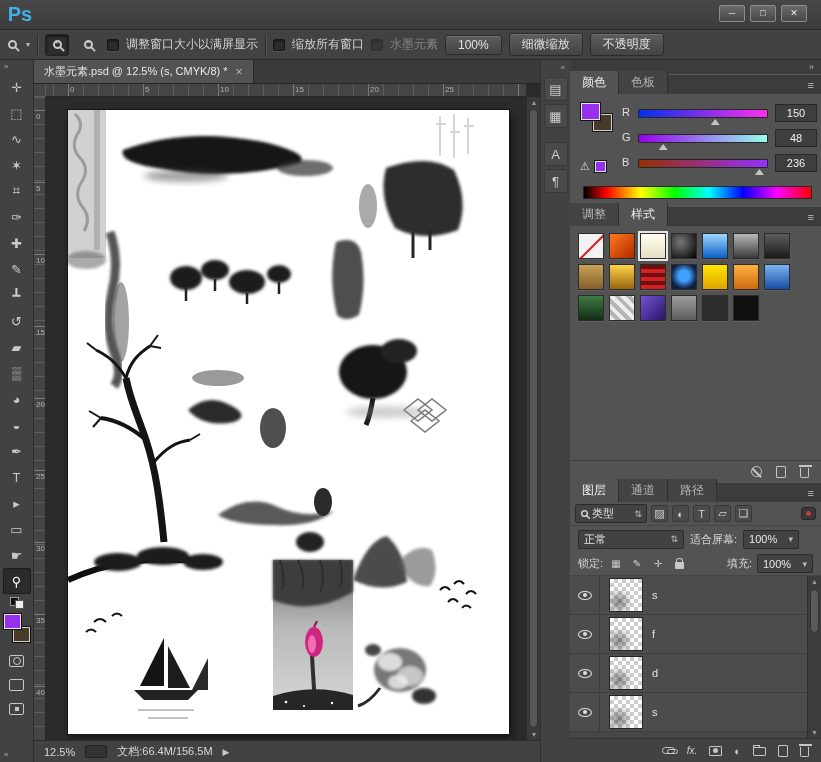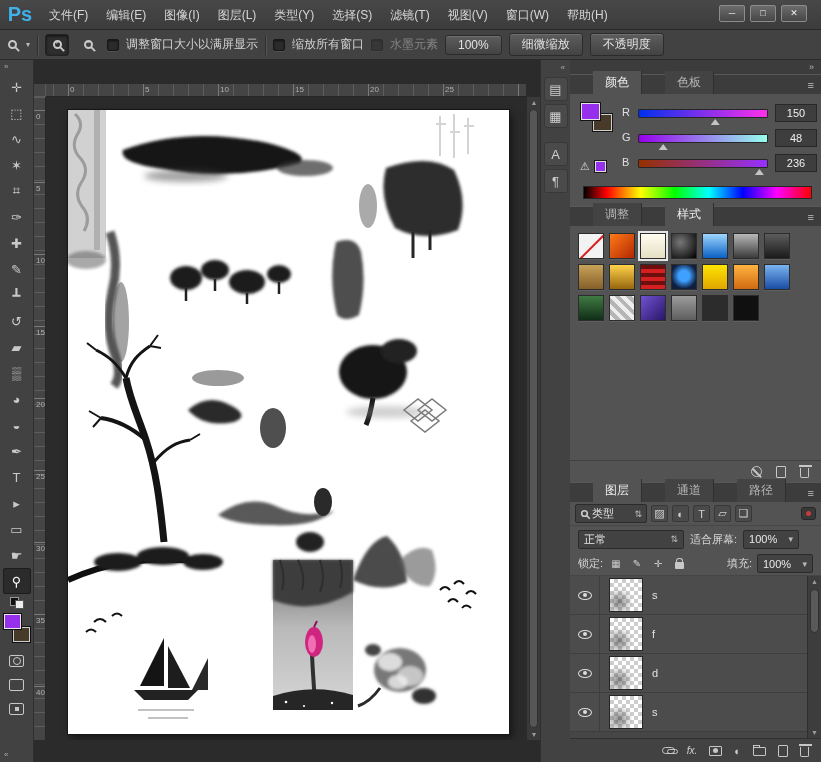--- a/index.html
+++ b/index.html
@@ -74,21 +74,21 @@
   
   .iconstrip{position:absolute;left:540px;top:60px;width:30px;bottom:0;background:#424242;border-left:1px solid #2f2f2f;display:flex;flex-direction:column;align-items:center;}
   .strip-header{align-self:flex-end;font-size:8px;color:#aaa;padding:3px 5px;height:14px;}
   .dock-icon{width:24px;height:24px;margin:3px 0;display:flex;align-items:center;justify-content:center;color:#cfcfcf;font-size:13px;border-radius:3px;background:#4a4a4a;border:1px solid #383838;}
   .dock-icon.gap{margin-top:14px;}
 
   
   .dock{position:absolute;left:570px;top:60px;width:251px;bottom:0;background:#474747;display:flex;flex-direction:column;}
   .dock-top{height:14px;text-align:right;color:#b5b5b5;font-size:9px;padding:2px 7px;background:#3c3c3c;}
   .ptabs{height:20px;background:#3c3c3c;display:flex;align-items:flex-end;position:relative;border-top:1px solid #585858;}
-  .ptab{padding:3px 12px 3px;font-size:12px;color:#b5b5b5;background:#434343;border-right:1px solid #2f2f2f;margin-left:23px;}
+  .ptab{padding:3px 12px 3px;font-size:12px;color:#b5b5b5;background:#434343;border-right:1px solid #2f2f2f;}
   .ptab.active{background:#535353;color:#ededed;}
   .pmenu{position:absolute;right:7px;top:4px;color:#c0c0c0;font-size:11px;}
 
   .color-body{position:relative;height:112px;background:#535353;}
   .panel-fgbg{position:absolute;left:10px;top:8px;width:36px;height:34px;}
   .panel-fg{position:absolute;left:0;top:0;width:21px;height:19px;border:1px solid #141414;box-shadow:inset 0 0 0 1px #e4e4e4;z-index:2;}
   .panel-bg{position:absolute;left:12px;top:11px;width:21px;height:19px;border:1px solid #141414;box-shadow:inset 0 0 0 1px #cfcfcf;z-index:1;}
   #channels{position:absolute;left:0;top:0;right:0;height:88px;}
   .chrow{position:absolute;left:0;right:0;height:22px;}
   .chlabel{position:absolute;left:52px;top:2px;font-size:11px;color:#e0e0e0;}
@@ -152,32 +152,20 @@
   .icon-mask::before{content:"";width:5px;height:5px;border-radius:50%;background:#c6c6c6;}
   .icon-adj{font-size:11px;color:#cfcfcf;}
   .icon-folder{width:13px;height:9px;border:1px solid #c6c6c6;position:relative;margin-top:2px;border-radius:1px;}
   .icon-folder::before{content:"";position:absolute;left:-1px;top:-3px;width:5px;height:2px;border:1px solid #c6c6c6;border-bottom:none;}
 </style>
 </head>
 <body>
 
 <div class="titlebar">
   <div class="ps-logo">Ps</div>
-  <nav class="menubar" id="menubar">
-      <div class="menu-item">文件(F)</div>
-      <div class="menu-item">编辑(E)</div>
-      <div class="menu-item">图像(I)</div>
-      <div class="menu-item">图层(L)</div>
-      <div class="menu-item">类型(Y)</div>
-      <div class="menu-item">选择(S)</div>
-      <div class="menu-item">滤镜(T)</div>
-      <div class="menu-item">视图(V)</div>
-      <div class="menu-item">窗口(W)</div>
-      <div class="menu-item">帮助(H)</div>
-    </nav>
   <div class="winbtns">
     <div class="winbtn">─</div>
     <div class="winbtn">□</div>
     <div class="winbtn">✕</div>
   </div>
 </div>
 
 <div class="optionsbar">
   <span class="mag"></span>
   <span class="dd">▾</span>
@@ -235,20 +223,26 @@
       <div class="fg-swatch" id="fg-swatch" style="background: rgb(150, 48, 236);"></div>
     </div>
     <div class="icon-qmask"></div>
     <div class="icon-screen"></div>
     <div class="icon-screen dot"></div>
   </div>
   <div class="tools-footer">«</div>
 </div>
 
 <div class="docarea">
+  <div class="tabbar">
+    <div class="tab">
+      <span>水墨元素.psd @ 12.5% (s, CMYK/8) *</span>
+      <span class="tab-close">×</span>
+    </div>
+  </div>
   <div class="ruler-corner"></div>
   <div class="ruler-top" id="ruler-top">
       <span class="rt" style="left: 24px;">0</span>
       <span class="rt" style="left: 99px;">5</span>
       <span class="rt" style="left: 174px;">10</span>
       <span class="rt" style="left: 249px;">15</span>
       <span class="rt" style="left: 324px;">20</span>
       <span class="rt" style="left: 399px;">25</span>
     </div>
   <div class="ruler-left" id="ruler-left">
@@ -389,20 +383,26 @@
       </svg>
     </div>
   </div>
 
   <div class="vscroll">
     <div class="arrow" style="top:0">▲</div>
     <div class="thumb"></div>
     <div class="arrow" style="bottom:0">▼</div>
   </div>
 
+  <div class="statusbar">
+    <span>12.5%</span>
+    <span class="status-chip"></span>
+    <span>文档:66.4M/156.5M</span>
+    <span class="status-arrow">▶</span>
+  </div>
 </div>
 
 <div class="iconstrip">
   <div class="strip-header">«</div>
   <div id="icon-strip-list">
       <div class="dock-icon">▤</div>
       <div class="dock-icon">▦</div>
       <div class="dock-icon gap">A</div>
       <div class="dock-icon">¶</div>
     </div>

